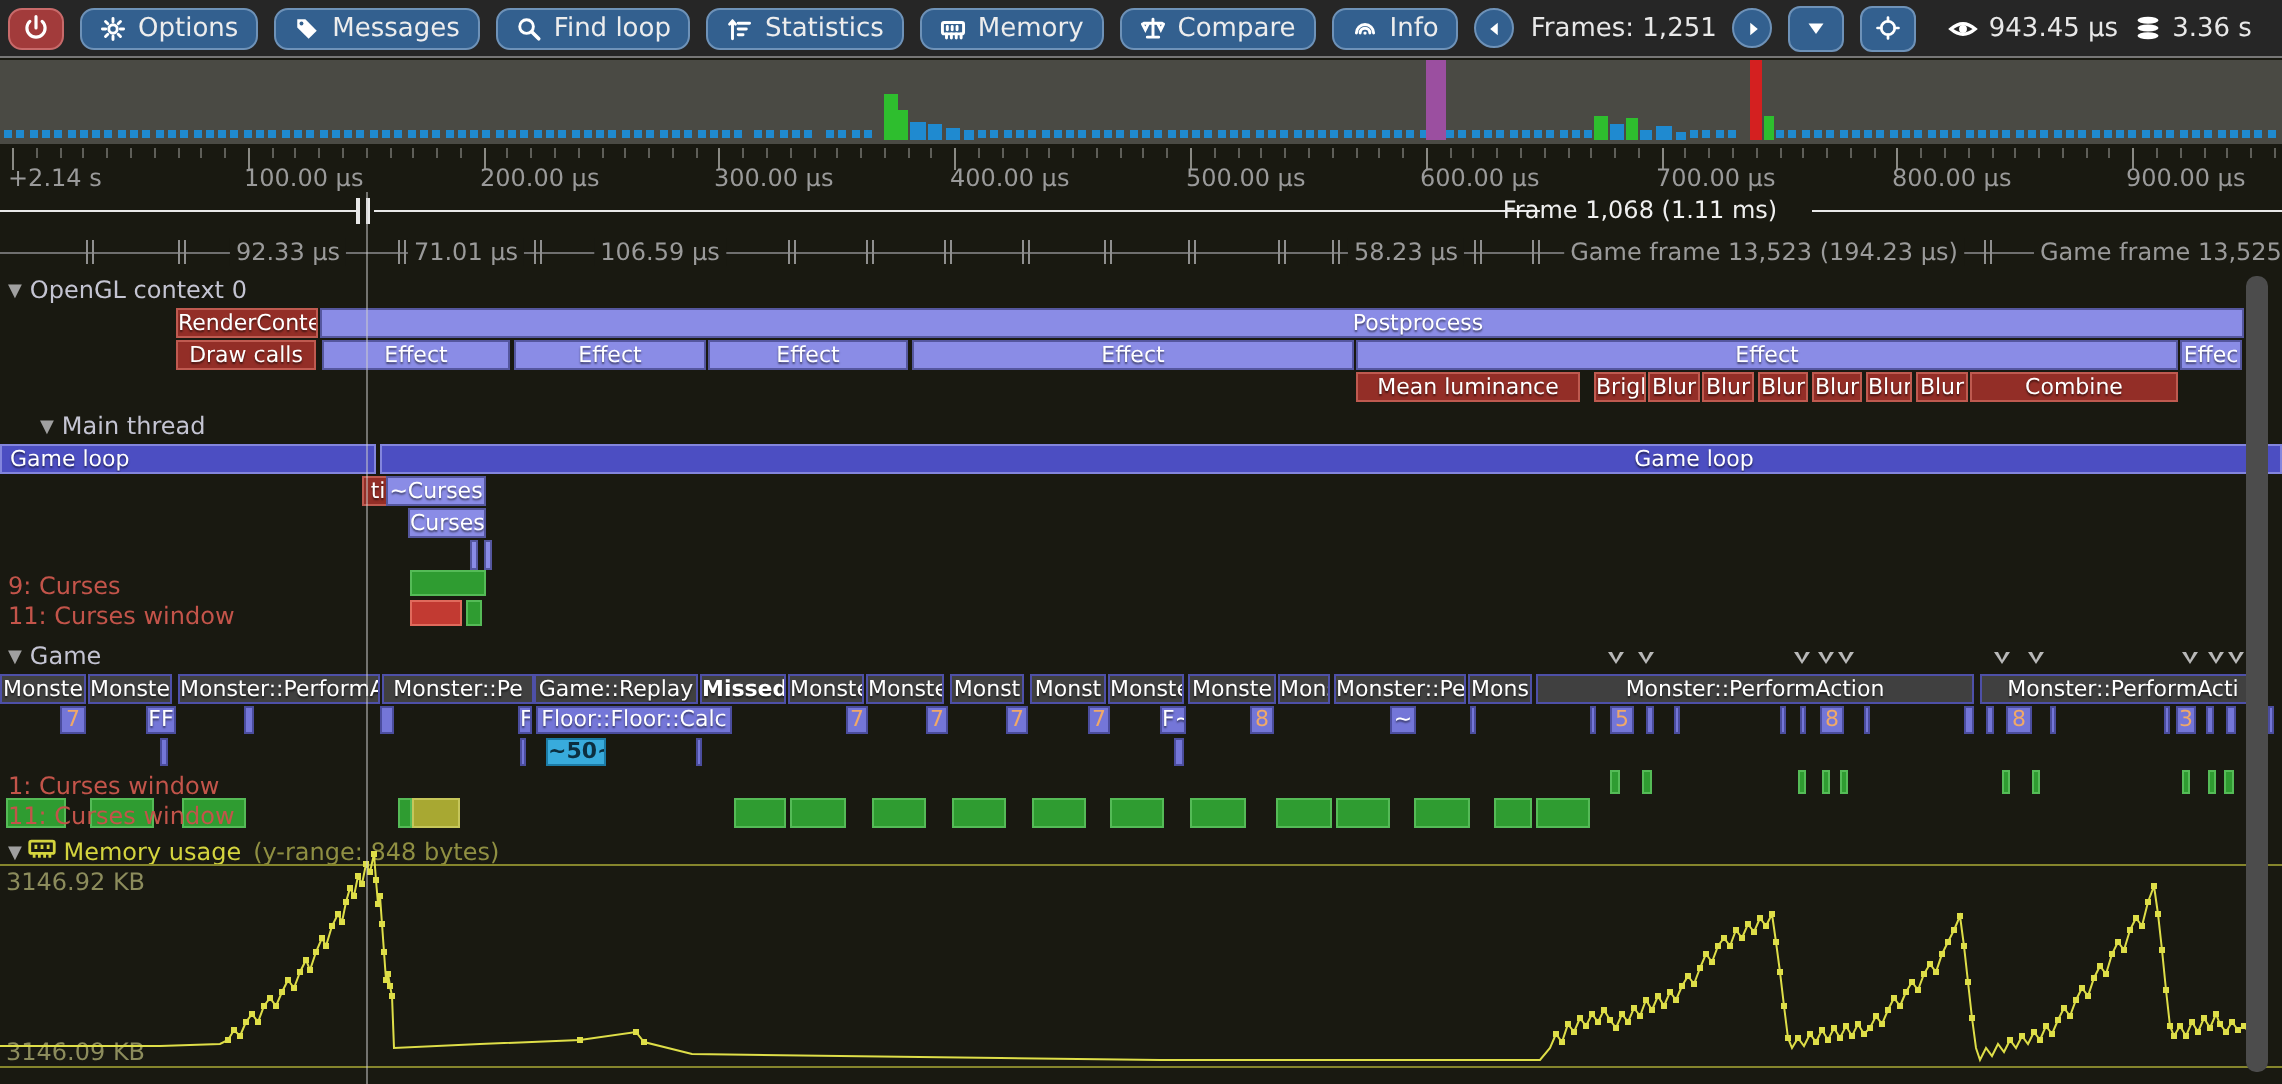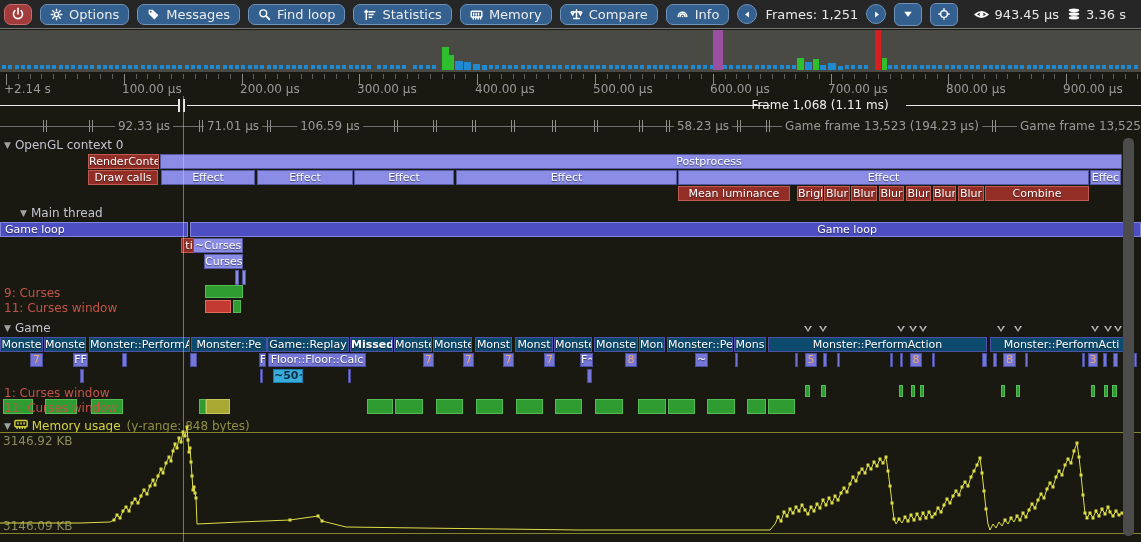--- a/index.html
+++ b/index.html
@@ -37,21 +37,21 @@
   .seplabel{position:absolute;top:119px;color:#9a9a9a;font-size:12px;background:#191911;
     padding:0 3px;white-space:nowrap;}
   .seplabel.centered{transform:translateX(-50%);}
   
   .sechdr{position:absolute;font-size:12px;color:#c4c4d2;white-space:nowrap;cursor:pointer;}
   .sechdr .tri{color:#a0a0a0;font-size:9px;vertical-align:1px;margin-right:4px;}
   .zone{position:absolute;box-sizing:border-box;font-size:11px;color:#fff;overflow:hidden;
     text-align:center;white-space:nowrap;cursor:pointer;text-shadow:0 1px 1px rgba(0,0,0,.55);}
   .zone span{display:inline-block;}
   .zp {background:#8a8ce6;border:1px solid #55579f;}
-  .zm {background:#0c4a6e;border:1px solid #4e50a8;}
+  .zm {background:#404040;border:1px solid #4e50a8;}
   .zsp{background:#7476d8;border:1px solid #4b4d9e;}
   .zgl{background:#4c4ec2;border:1px solid #8385dd;}
   .zr {background:#932e27;border:1px solid #bf5a50;}
   .zg {background:#2f9c31;border:1px solid #55bb57;}
   .zrd{background:#c23a32;border:1px solid #e06a5c;}
   .zol{background:#a8a832;border:1px solid #c6c65a;}
   .zcy{background:#38abdc;border:1px solid #1b7ba6;color:#0c2f40;text-shadow:none;font-weight:bold;}
   .orange{color:#f0a868;text-shadow:none;}
   .rowlabel{position:absolute;font-size:12px;color:#c3544a;white-space:nowrap;cursor:pointer;}
   .msgmarker{position:absolute;width:0;height:0;border-left:4px solid transparent;border-right:4px solid transparent;

